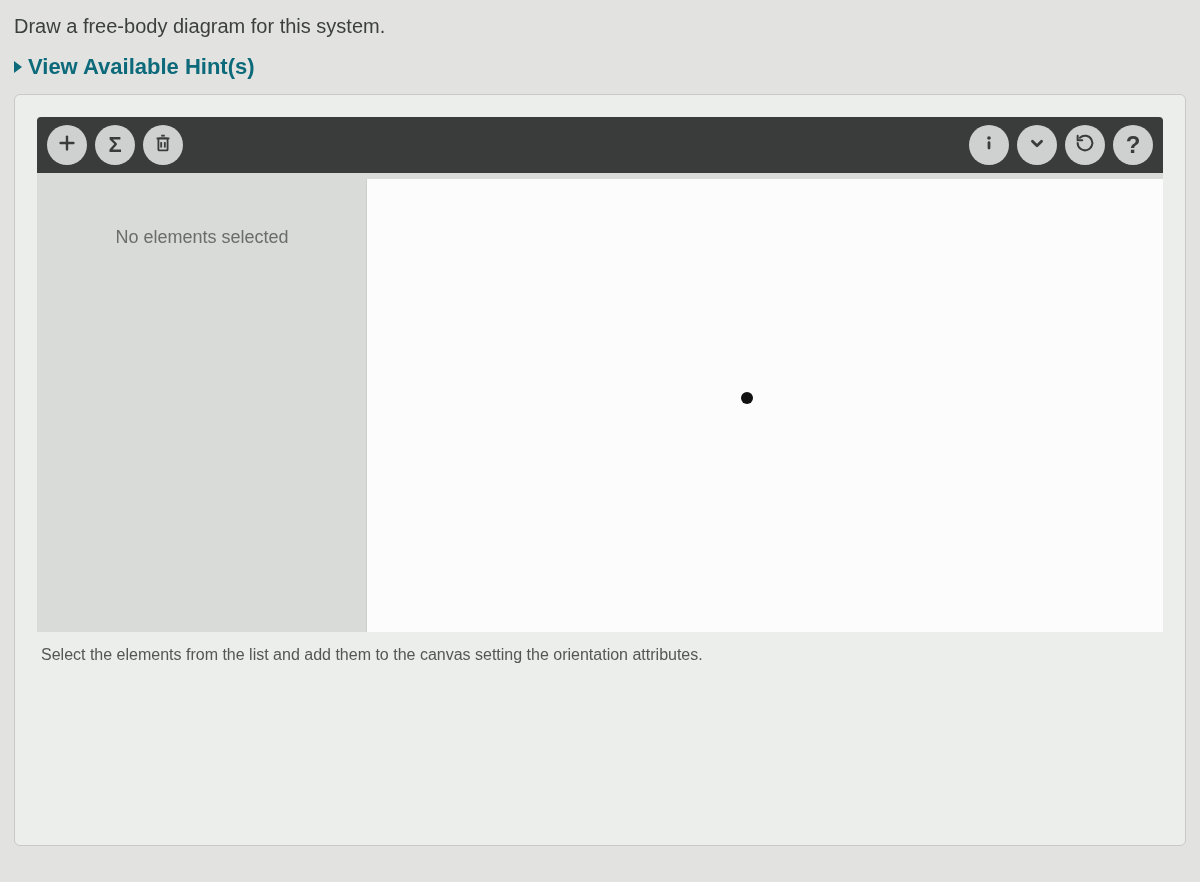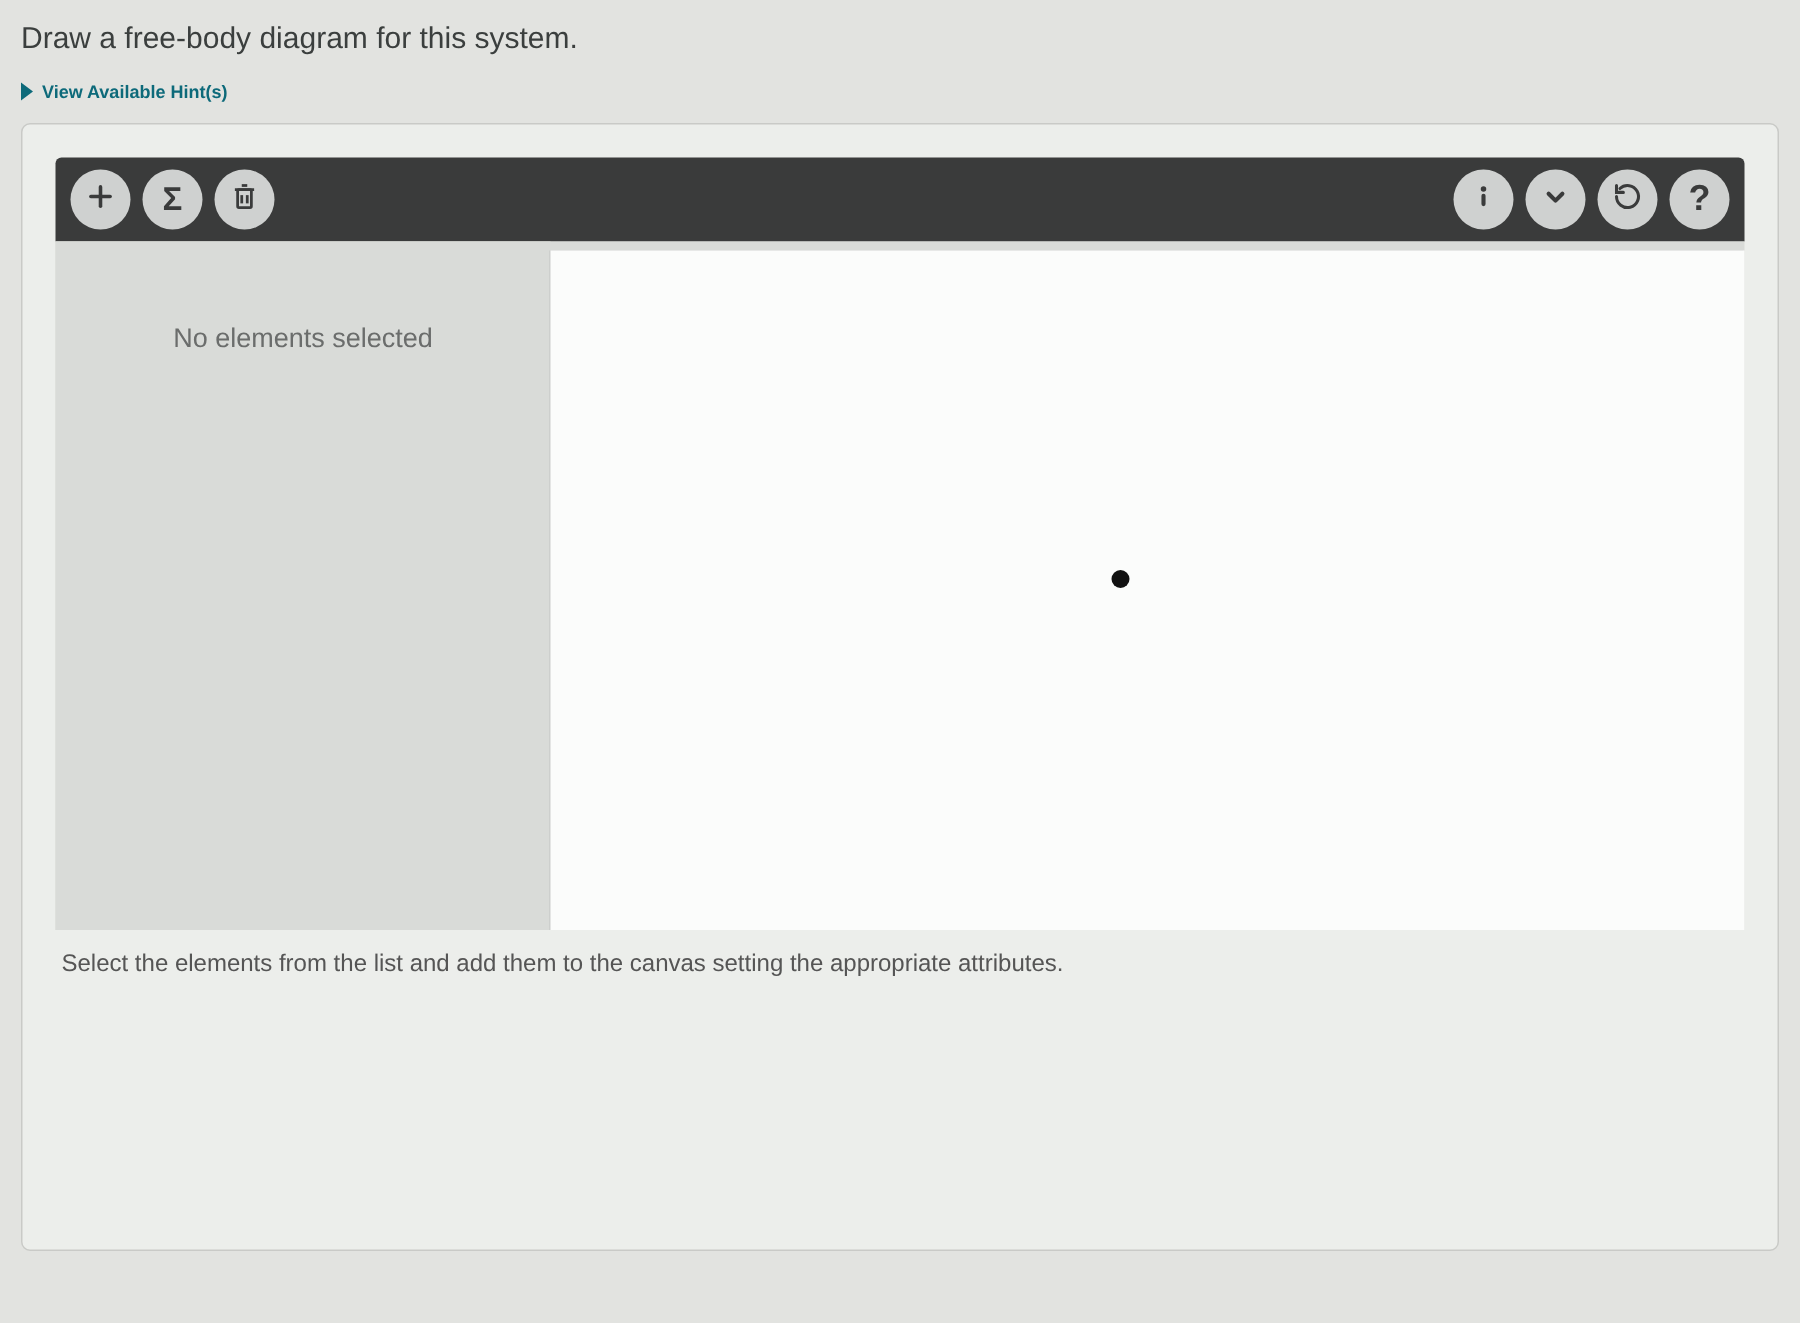--- a/index.html
+++ b/index.html
@@ -18,21 +18,21 @@
     font-size: 20px;
     line-height: 1.6;
     margin: 2px 0 4px 0;
   }
   .hints-toggle {
     display: inline-flex;
     align-items: center;
     gap: 6px;
     color: #0d6a7a;
     font-weight: 600;
-    font-size: 12px;
+    font-size: 22px;
     margin: 8px 0 14px 0;
     cursor: pointer;
     user-select: none;
   }
   .hints-toggle .tri {
     width: 0; height: 0;
     border-top: 6px solid transparent;
     border-bottom: 6px solid transparent;
     border-left: 8px solid #0d6a7a;
   }
@@ -168,17 +168,17 @@
 
     <div class="workspace">
       <div class="side-panel">
         <div>No elements selected</div>
       </div>
       <div class="canvas">
         <div class="black-dot"></div>
       </div>
     </div>
 
-    <div class="hint-bar">Select the elements from the list and add them to the canvas setting the appropriate attributes.</div>
+    <div class="hint-bar">Select the elements from the list and add them to the canvas setting the orientation attributes.</div>
 
   </div>
 
 </div>
 
 </body></html>

